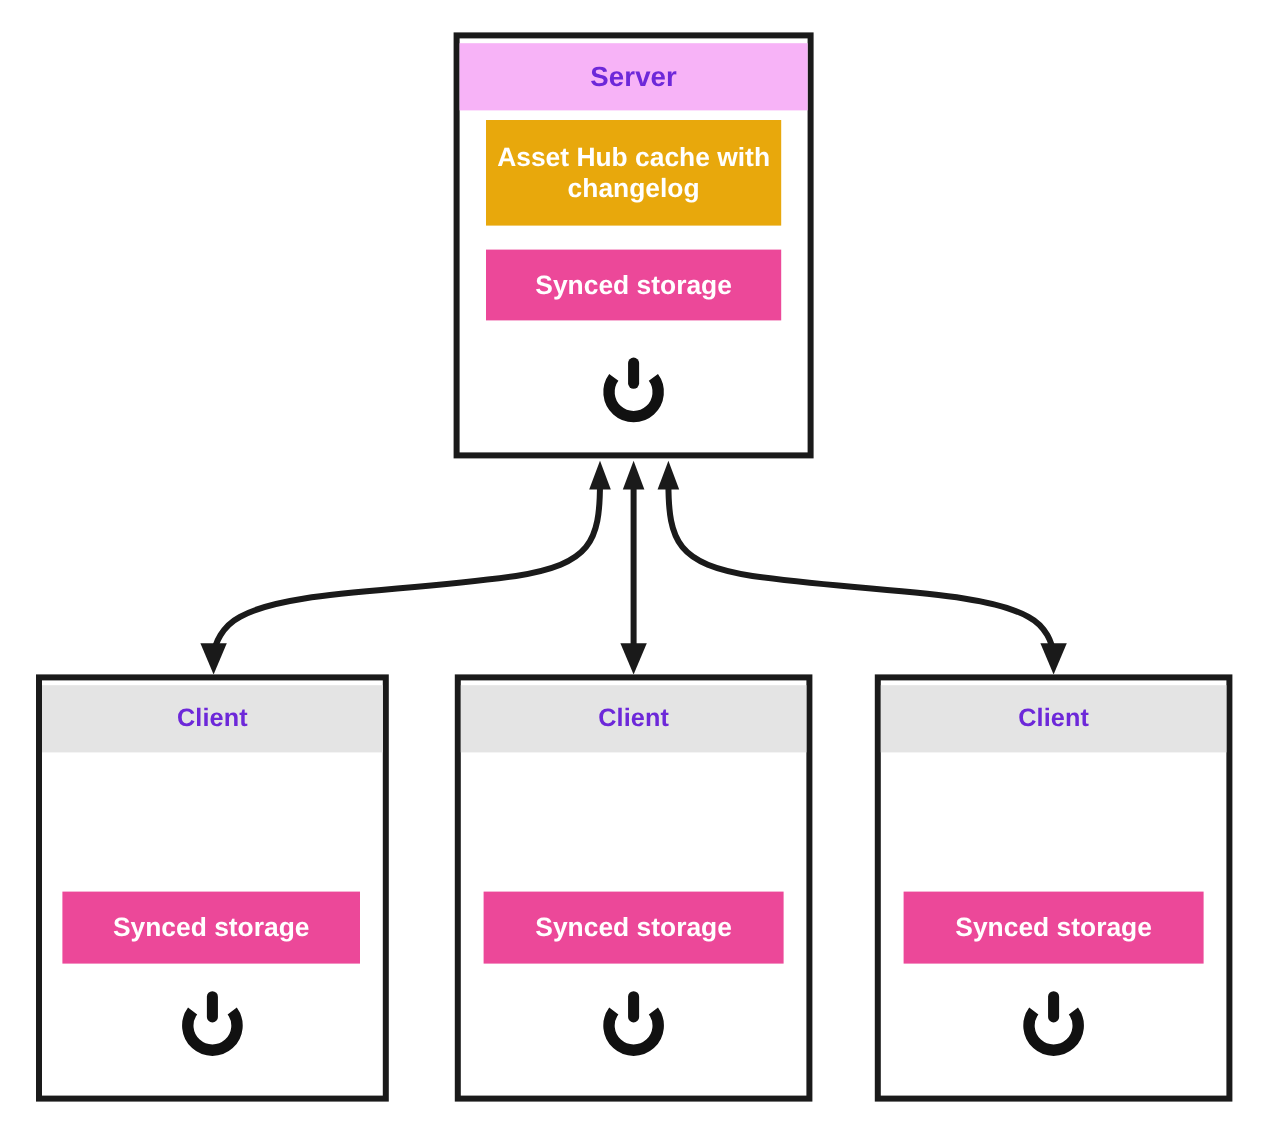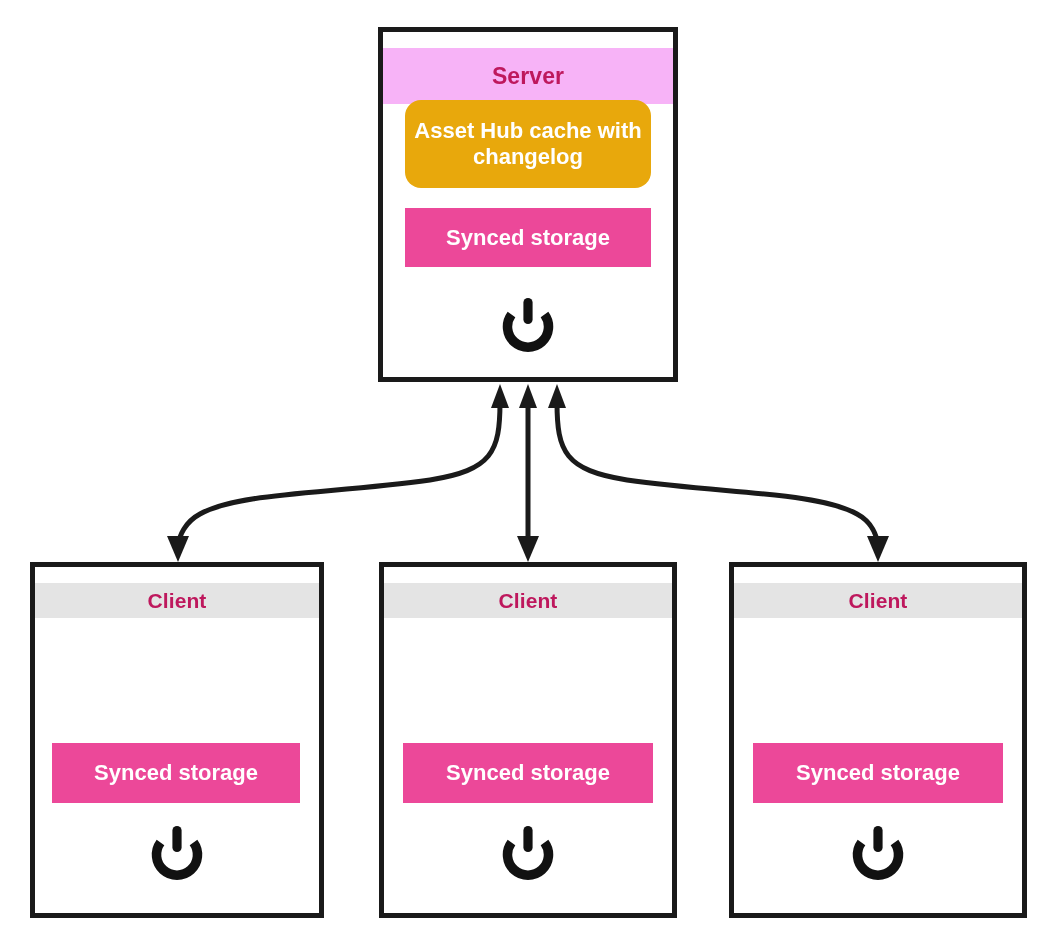--- a/index.html
+++ b/index.html
@@ -27,37 +27,37 @@
     position: absolute;
     box-sizing: border-box;
     background: #ffffff;
     border: 5px solid #1a1a1a;
   }
 
   
   .node-title {
     position: absolute;
     left: 0;
-    top: 16px;
+    top: 4px;
     width: 100%;
     box-sizing: border-box;
     display: flex;
     align-items: center;
     justify-content: center;
     font-weight: bold;
-    color: #be185d;
+    color: #6d28d9;
     letter-spacing: 0.1px;
   }
   .title-server {
     height: 56px;
     background: #f7b3f7;
     font-size: 23px;
   }
   .title-client {
-    height: 35px;
+    height: 56px;
     background: #e4e4e4;
     font-size: 21px;
   }
 
   
   .component {
     position: absolute;
     box-sizing: border-box;
     display: flex;
     align-items: center;
@@ -104,21 +104,21 @@
 </style>
 </head>
 <body>
 
 <div id="diagram-root">
 
   <div class="node" id="server-node" style="left:378px; top:27px; width:300px; height:355px;">
 
     <div class="node-title title-server">Server</div>
 
-    <div class="component comp-cache" style="left:22px; top:68px; width:246px; height:88px;border-radius:16px;">Asset Hub cache with changelog</div>
+    <div class="component comp-cache" style="left:22px; top:68px; width:246px; height:88px;">Asset Hub cache with changelog</div>
 
     <div class="component comp-storage" style="left:22px; top:176px; width:246px; height:59px;">Synced storage</div>
 
     <svg class="power-icon" style="left:111px; top:262px;" width="68" height="64" viewBox="0 0 68 64">
       <path d="M34 8 C16 17, 14 44, 34 50 C54 44, 52 17, 34 8 Z" fill="none"></path>
       <path d="M17.5 20.5 A20.5 20.5 0 1 0 50.5 20.5" fill="none" stroke="#111111" stroke-width="9.5" stroke-linecap="butt"></path>
       <rect x="29.4" y="4" width="9.2" height="26" rx="4.6" fill="#111111"></rect>
     </svg>
   </div>
 

